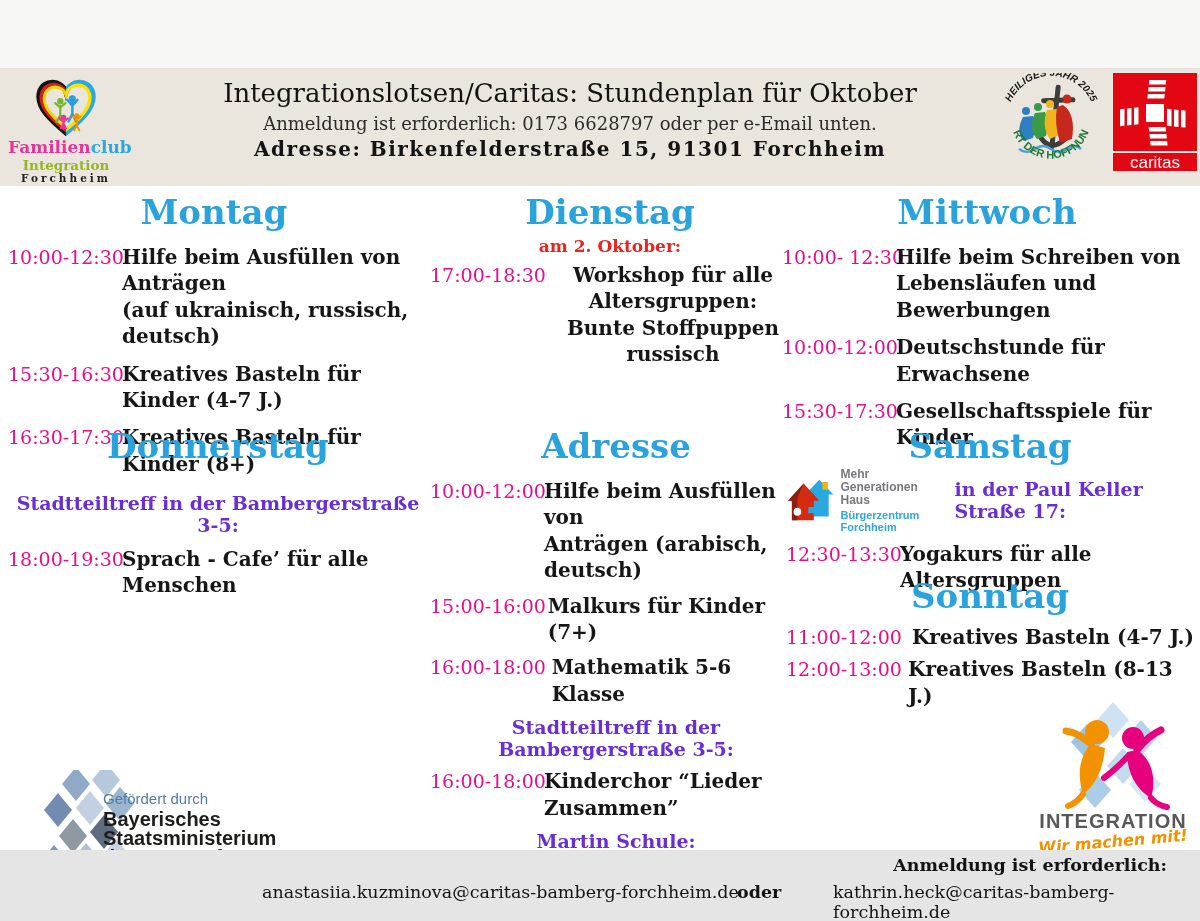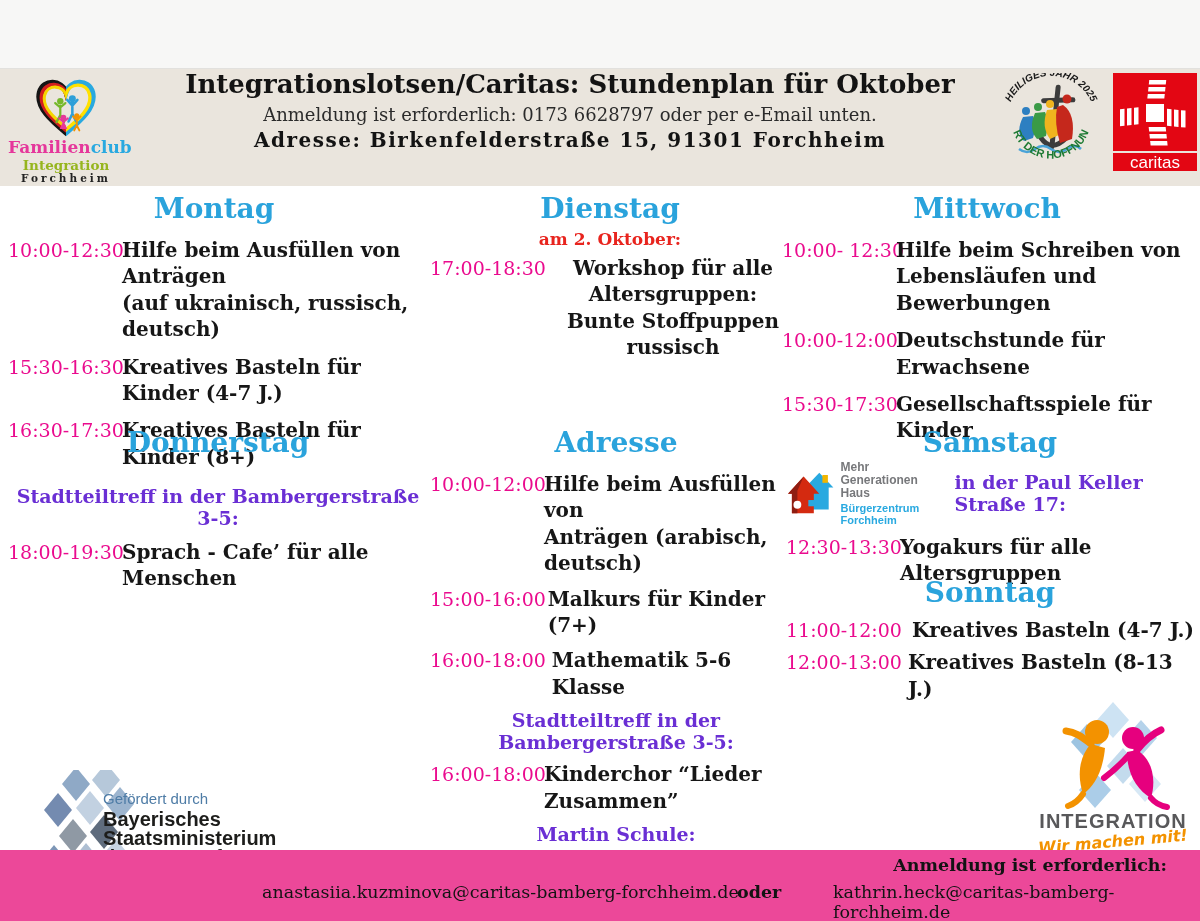--- a/index.html
+++ b/index.html
@@ -3,36 +3,36 @@
 <meta charset="utf-8">
 <style>
   html,body{margin:0;padding:0;}
   body{
     width:1200px;height:921px;position:relative;background:#ffffff;
     font-family:"DejaVu Serif","Liberation Serif",serif;overflow:hidden;
   }
   .top-strip{position:absolute;left:0;top:0;width:1200px;height:68px;background:#f7f7f6;border-bottom:1px solid #e2e1de;}
   .header{position:absolute;left:0;top:69px;width:1200px;height:117px;background:#eae5dd;}
   .header-text{position:absolute;left:120px;top:0;width:900px;text-align:center;color:#131313;}
-  .header-title{font-size:26px;font-weight:bold;}
+  .header-title{margin-top:9px;font-size:26px;font-weight:normal;}
   .header-sub{margin-top:5px;font-size:18px;color:#2b2b2b;}
   .header-addr{margin-top:3px;font-size:20px;font-weight:bold;letter-spacing:1.5px;}
 
   .fc-logo{position:absolute;left:8px;top:3px;width:116px;text-align:center;line-height:1.05;}
   .fc-line1{font-size:17px;font-weight:bold;margin-top:-3px;}
   .fc-pink{color:#e5379b;}
   .fc-blue{color:#29a9e0;}
   .fc-line2{font-size:13.5px;font-weight:bold;color:#96b51e;margin-top:1px;}
   .fc-line3{font-size:10.5px;font-weight:bold;color:#222;letter-spacing:3px;margin-top:1px;}
 
   .jub-logo{position:absolute;left:995px;top:4px;width:112px;height:108px;}
   .car-logo{position:absolute;left:1113px;top:4px;width:84px;height:98px;}
 
   .day{position:absolute;}
-  .day-title{font-size:28px;font-weight:bold;color:#2aa3dc;text-align:center;margin:0 0 12px 0;}
+  .day-title{font-size:34px;font-weight:bold;color:#2aa3dc;text-align:center;margin:0 0 12px 0;}
   .entry{display:flex;align-items:flex-start;margin-bottom:11px;}
   .time{min-width:104px;text-align:right;margin-right:10px;color:#ea0b8e;font-size:19px;padding-top:2px;white-space:nowrap;}
   .lines{font-size:20px;font-weight:bold;color:#161616;line-height:1.32;}
   .note{color:#6a2fd4;font-weight:bold;font-size:19px;text-align:center;margin-bottom:10px;}
   .note-red{color:#e8241e;font-weight:bold;font-size:17px;text-align:center;margin:-8px 0 6px 0;}
 
   #montag{left:8px;top:192px;width:412px;}
   #dienstag{left:430px;top:192px;width:360px;}
   #dienstag .lines{text-align:center;flex:1;}
   #mittwoch{left:782px;top:192px;width:410px;}
@@ -54,21 +54,21 @@
 
   .ministry{position:absolute;left:28px;top:770px;width:260px;height:130px;}
   .ministry-text{position:absolute;left:75px;top:20px;font-family:"Liberation Sans",sans-serif;}
   .ministry-small{color:#4e7ca6;font-size:15px;margin-bottom:3px;}
   .ministry-line{color:#1d1d1b;font-size:20px;font-weight:bold;line-height:19px;}
 
   .int-logo{position:absolute;left:1032px;top:698px;width:162px;text-align:center;}
   .int-title{font-family:"Liberation Sans",sans-serif;font-size:20px;font-weight:bold;color:#58585a;letter-spacing:1px;margin-top:-4px;}
   .int-tag{font-family:"DejaVu Sans","Liberation Sans",sans-serif;font-style:italic;font-size:16px;font-weight:bold;color:#f39200;transform:rotate(-5deg);margin-top:-1px;}
 
-  .footer-bar{position:absolute;left:0;top:850px;width:1200px;height:71px;background:#ec4899;}
+  .footer-bar{position:absolute;left:0;top:850px;width:1200px;height:71px;background:#e5e5e5;}
   .fb-heading{position:absolute;right:33px;top:5px;font-size:17.5px;font-weight:bold;color:#131313;}
   .fb-email1{position:absolute;left:262px;top:32px;font-size:17.5px;color:#131313;}
   .fb-oder{position:absolute;left:737px;top:32px;font-size:17.5px;font-weight:bold;color:#131313;}
   .fb-email2{position:absolute;left:833px;top:32px;font-size:17.5px;color:#131313;}
 </style>
 </head>
 <body>
 
 <div class="top-strip"></div>
 

